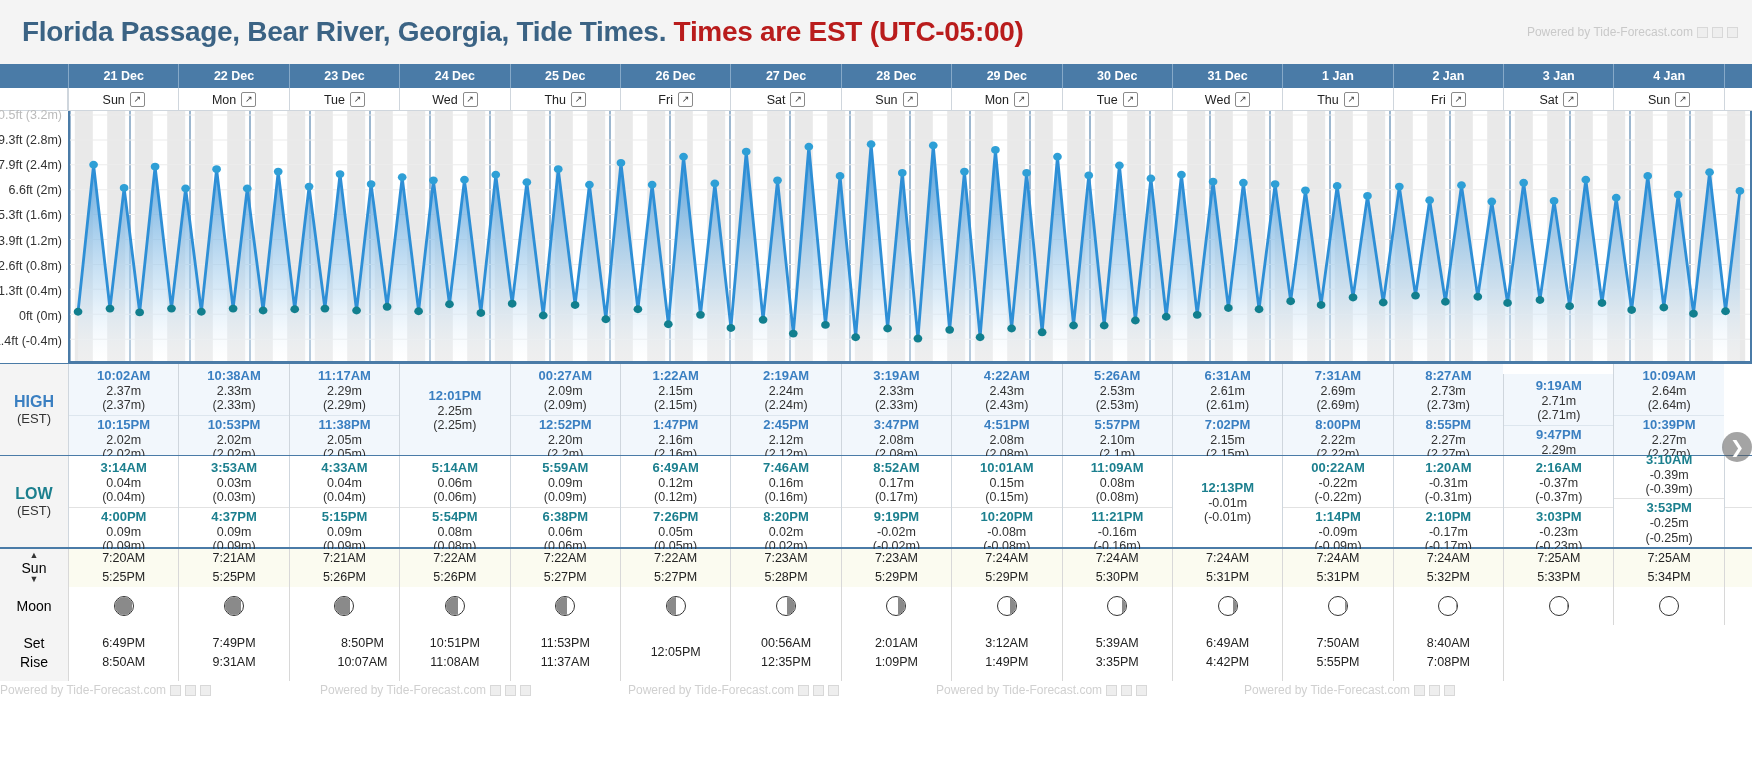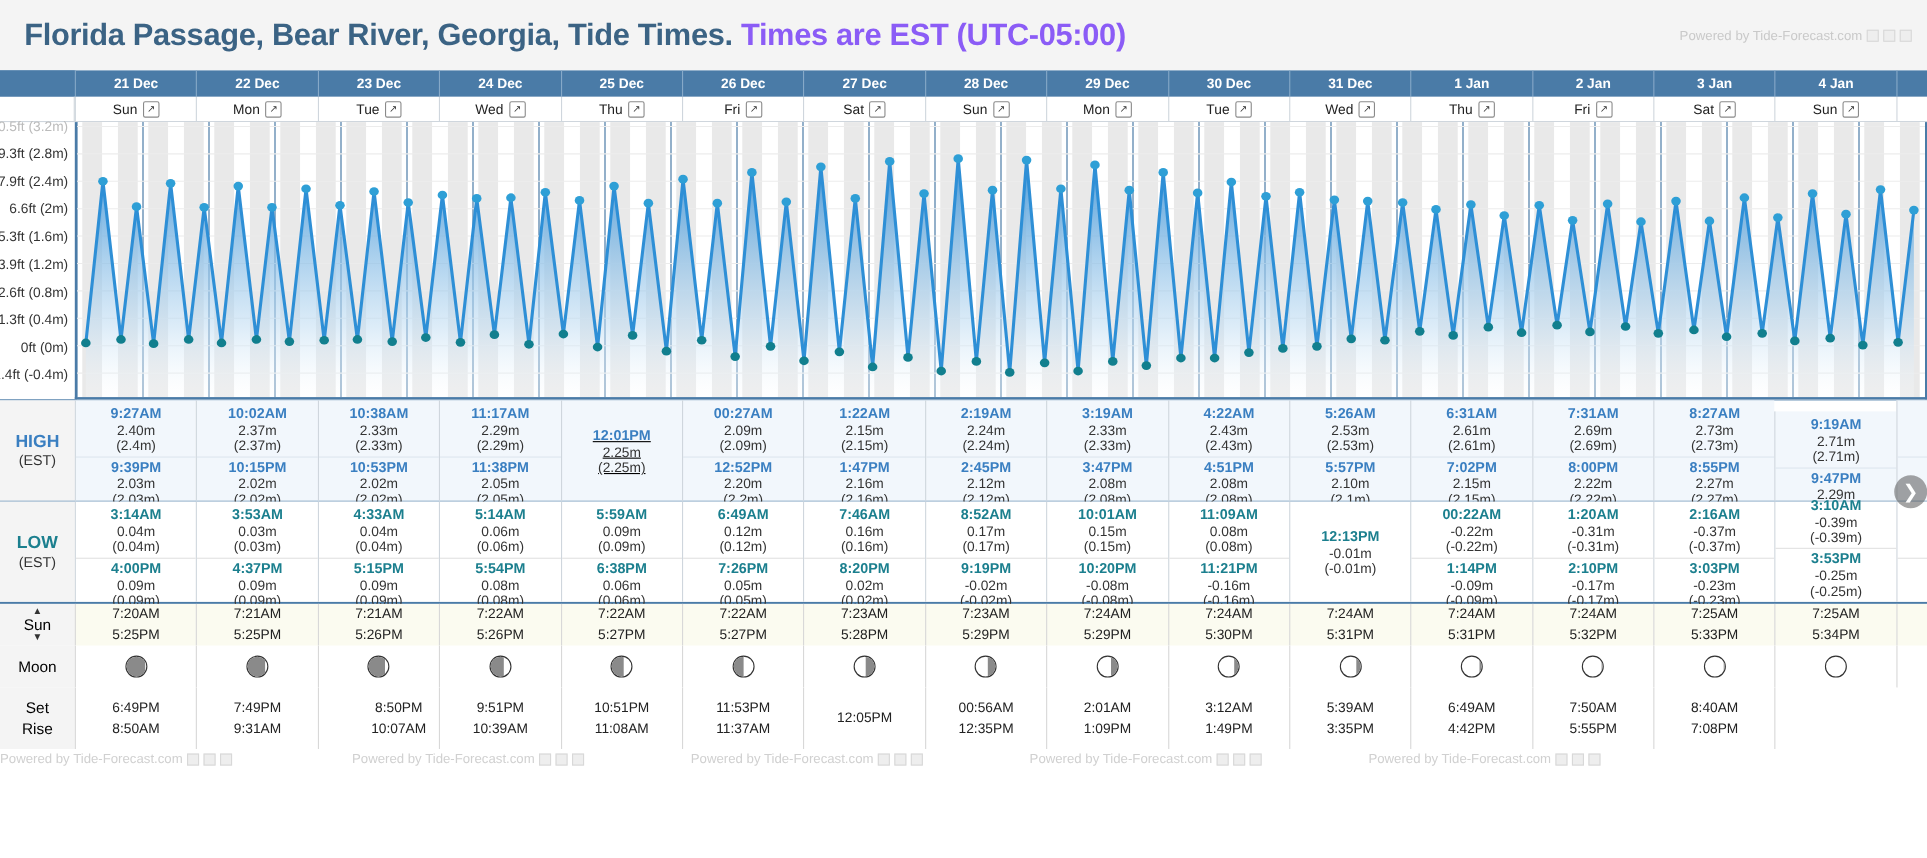--- a/index.html
+++ b/index.html
@@ -4,21 +4,21 @@
 <style>
   * { box-sizing: border-box; margin:0; padding:0; }
   html,body { width:1752px; height:780px; overflow:hidden; background:#fff;
     font-family:"Liberation Sans", sans-serif; }
 
   
   .topbar { height:64px; background:#f4f4f4; display:flex; align-items:center;
     padding-left:22px; position:relative; }
   .title { font-size:28px; font-weight:bold; color:#3b6384; letter-spacing:-0.3px; white-space:nowrap;}
   .title .loc { color:#3b6384; }
-  .title .tz { color:#8b5cf6; font-weight:bold; }
+  .title .tz { color:#b91c1c; font-weight:bold; }
   .powered { position:absolute; right:14px; top:50%; transform:translateY(-50%);
      font-size:12px; color:#c9c9c9; display:flex; align-items:center; gap:4px;}
   .pwsq { width:11px;height:11px;display:inline-block;border:1px solid #d8d8d8;background:#eee;}
 
   
   .sheet { position:relative; width:1752px; }
   .row { display:flex; }
   .gut { width:68px; flex:0 0 68px; }
   .cols { display:flex; flex:1 1 auto; }
 
@@ -446,32 +446,20 @@
   <div class="scrollarrow">❯</div>
 
   <div class="row ttable hrow hi">
     <div class="gut lbl">
       <b>HIGH</b>
       <span class="sub">(EST)</span>
     </div>
     <div class="cols" id="high-cells">
         <div class="tcell" style="flex: 0 0 110.4px; width: 110.4px;">
           <div class="blk">
-            <div class="t">9:27AM</div>
-            <div class="m">2.40m</div>
-            <div class="p">(2.4m)</div>
-          </div>
-          <div class="blk">
-            <div class="t">9:39PM</div>
-            <div class="m">2.03m</div>
-            <div class="p">(2.03m)</div>
-          </div>
-        </div>
-        <div class="tcell" style="flex: 0 0 110.4px; width: 110.4px;">
-          <div class="blk">
             <div class="t">10:02AM</div>
             <div class="m">2.37m</div>
             <div class="p">(2.37m)</div>
           </div>
           <div class="blk">
             <div class="t">10:15PM</div>
             <div class="m">2.02m</div>
             <div class="p">(2.02m)</div>
           </div>
         </div>
@@ -492,21 +480,21 @@
             <div class="t">11:17AM</div>
             <div class="m">2.29m</div>
             <div class="p">(2.29m)</div>
           </div>
           <div class="blk">
             <div class="t">11:38PM</div>
             <div class="m">2.05m</div>
             <div class="p">(2.05m)</div>
           </div>
         </div>
-        <div class="tcell cell-center" style="flex: 0 0 110.4px; width: 110.4px; text-decoration: underline;">
+        <div class="tcell cell-center" style="flex: 0 0 110.4px; width: 110.4px;">
           <div class="blk">
             <div class="t">12:01PM</div>
             <div class="m">2.25m</div>
             <div class="p">(2.25m)</div>
           </div>
         </div>
         <div class="tcell" style="flex: 0 0 110.4px; width: 110.4px;">
           <div class="blk">
             <div class="t">00:27AM</div>
             <div class="m">2.09m</div>
@@ -1004,24 +992,20 @@
         </div>
         <div class="rcell" style="flex: 0 0 110.4px; width: 110.4px;">
           <div>7:49PM</div>
           <div>9:31AM</div>
         </div>
         <div class="rcell" style="flex: 0 0 110.4px; width: 110.4px; padding-left: 36px;">
           <div>8:50PM</div>
           <div>10:07AM</div>
         </div>
         <div class="rcell" style="flex: 0 0 110.4px; width: 110.4px;">
-          <div>9:51PM</div>
-          <div>10:39AM</div>
-        </div>
-        <div class="rcell" style="flex: 0 0 110.4px; width: 110.4px;">
           <div>10:51PM</div>
           <div>11:08AM</div>
         </div>
         <div class="rcell" style="flex: 0 0 110.4px; width: 110.4px;">
           <div>11:53PM</div>
           <div>11:37AM</div>
         </div>
         <div class="rcell" style="flex: 0 0 110.4px; width: 110.4px;">
           <div></div>
           <div>12:05PM</div>

